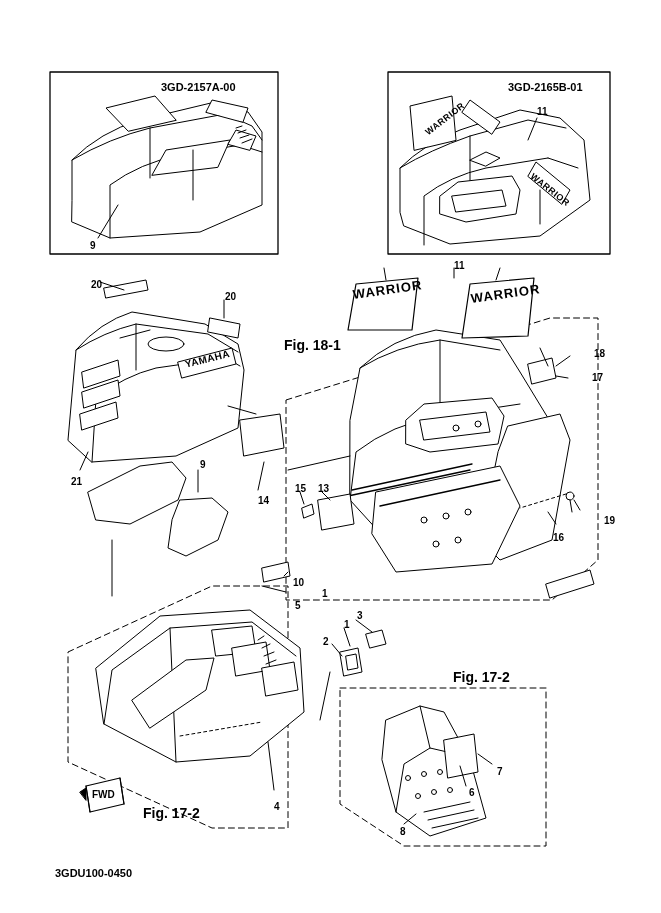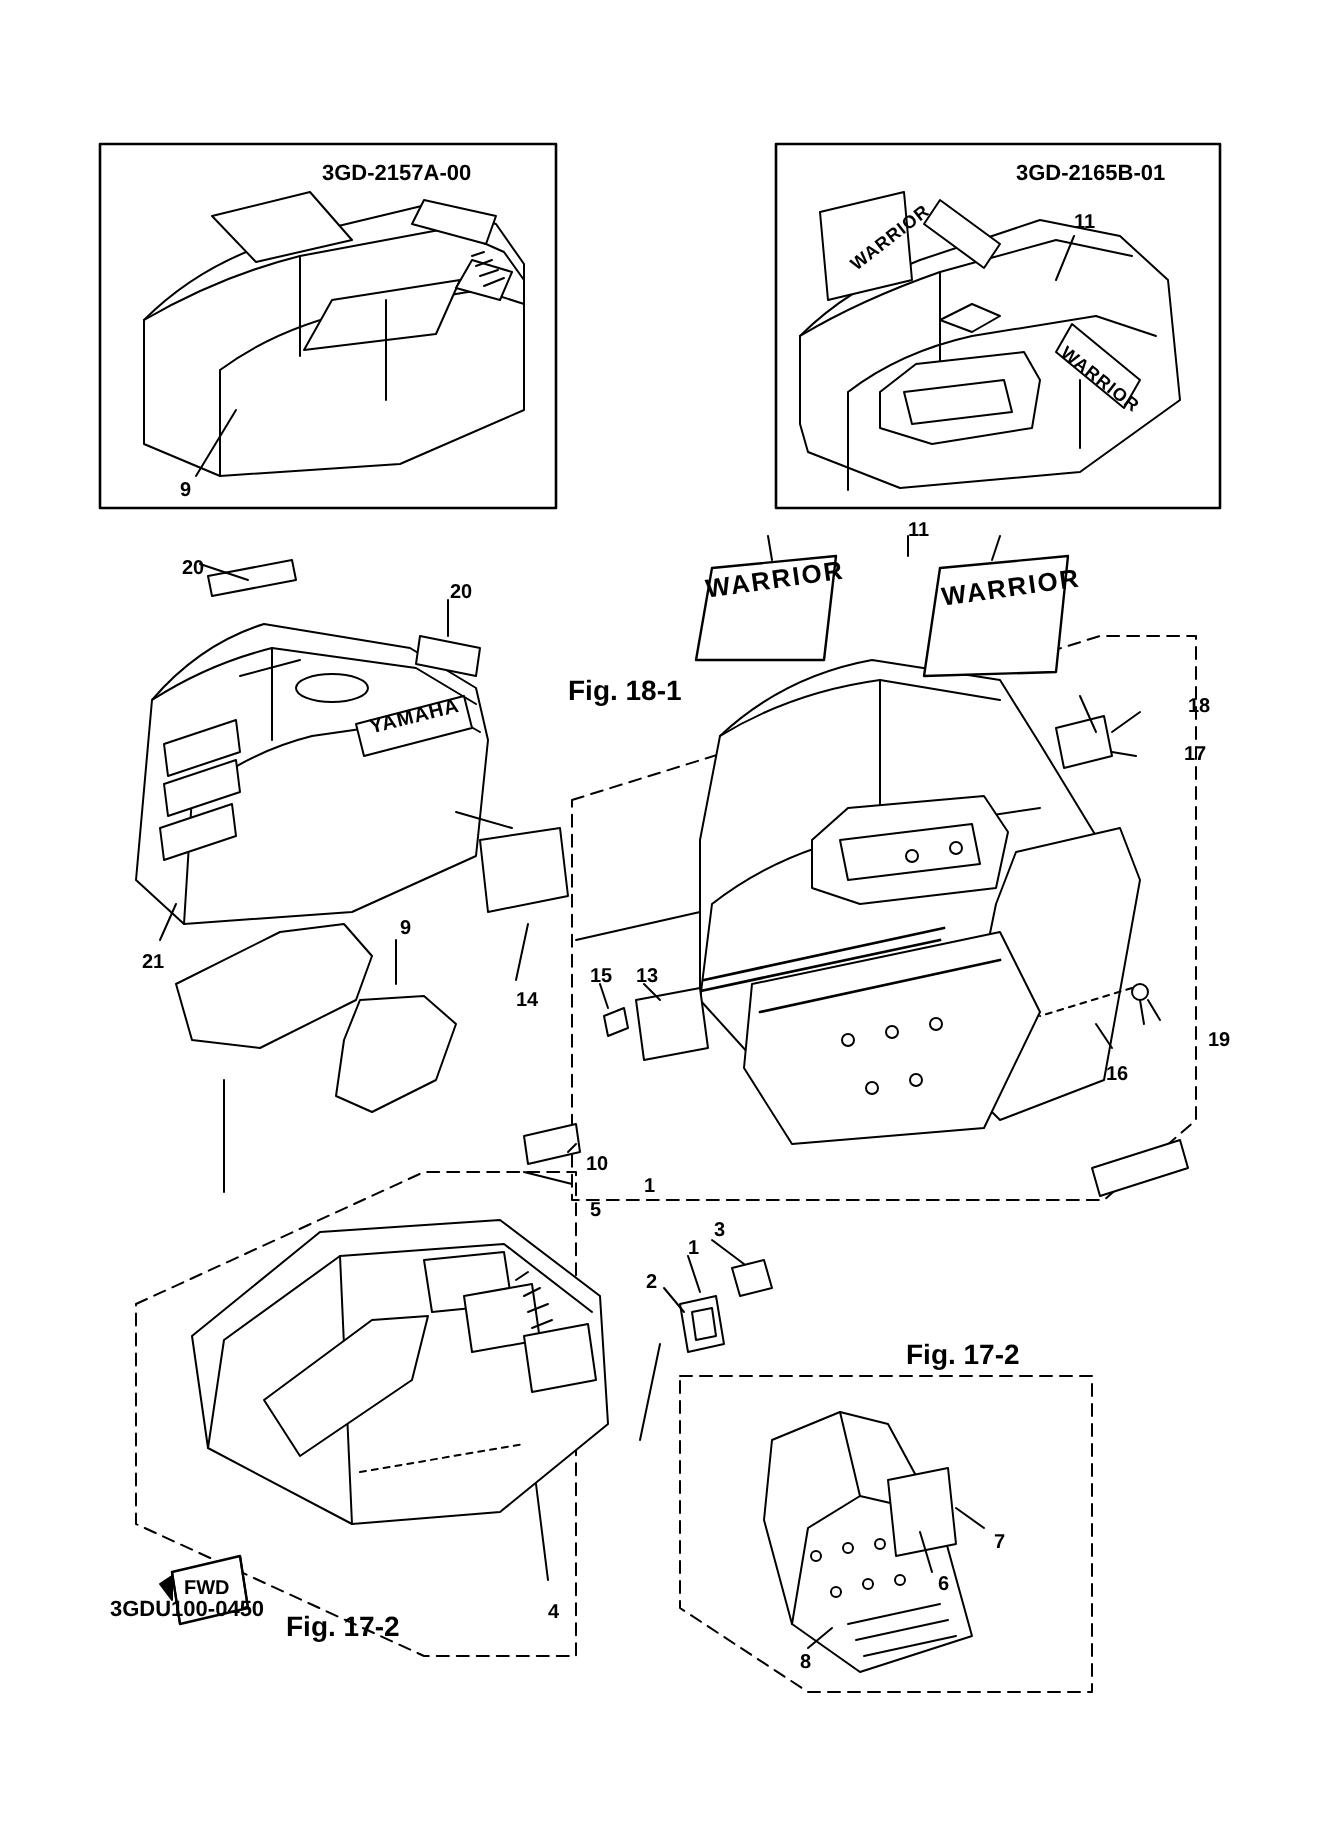--- a/index.html
+++ b/index.html
@@ -257,21 +257,21 @@
     </g>
   </svg>
 
   <div class="lbl code" style="left:161px; top:82px;">3GD-2157A-00</div>
   <div class="lbl code" style="left:508px; top:82px;">3GD-2165B-01</div>
 
   <div class="lbl fignum" style="left:284px; top:338px;">Fig. 18-1</div>
   <div class="lbl fignum" style="left:453px; top:670px;">Fig. 17-2</div>
   <div class="lbl fignum" style="left:143px; top:806px;">Fig. 17-2</div>
 
-  <div class="lbl bottomcode" style="left:55px; top:800px;">3GDU100-0450</div>
+  <div class="lbl bottomcode" style="left:55px; top:868px;">3GDU100-0450</div>
 
   <div class="lbl small" style="left:92px; top:790px; font-size:10px;">FWD</div>
 
   <div class="lbl" style="left:352px; top:288px; transform:rotate(-8deg); transform-origin:left top; font-size:13px; letter-spacing:1px;">WARRIOR</div>
   <div class="lbl" style="left:470px; top:292px; transform:rotate(-8deg); transform-origin:left top; font-size:13px; letter-spacing:1px;">WARRIOR</div>
   <div class="lbl small" style="left:424px; top:130px; transform:rotate(-38deg); transform-origin:left top; font-size:9px; letter-spacing:0.5px;">WARRIOR</div>
   <div class="lbl small" style="left:534px; top:172px; transform:rotate(38deg); transform-origin:left top; font-size:9px; letter-spacing:0.5px;">WARRIOR</div>
   <div class="lbl small" style="left:184px; top:360px; transform:rotate(-14deg); transform-origin:left top; font-size:10px; letter-spacing:0.5px;">YAMAHA</div>
 
   <div class="lbl partnum" style="left:344px; top:620px;">1</div>

